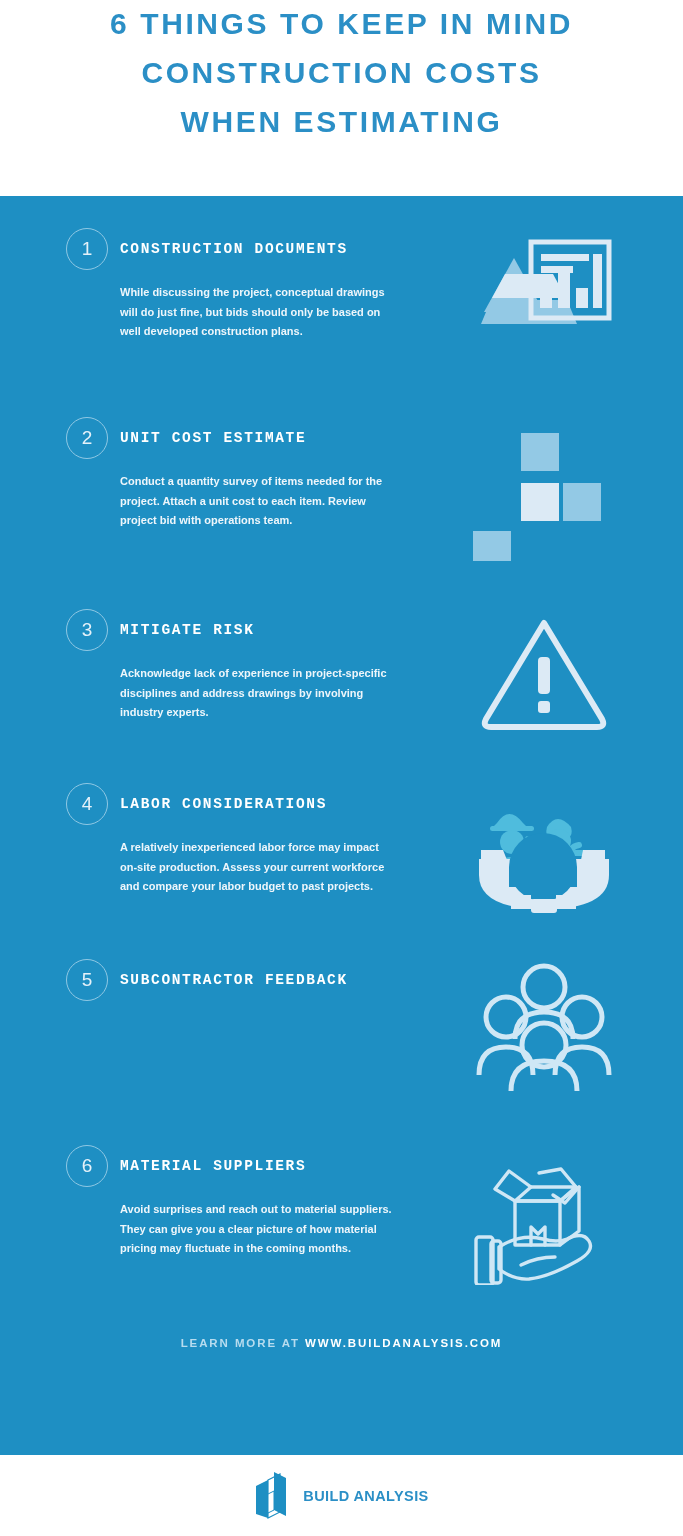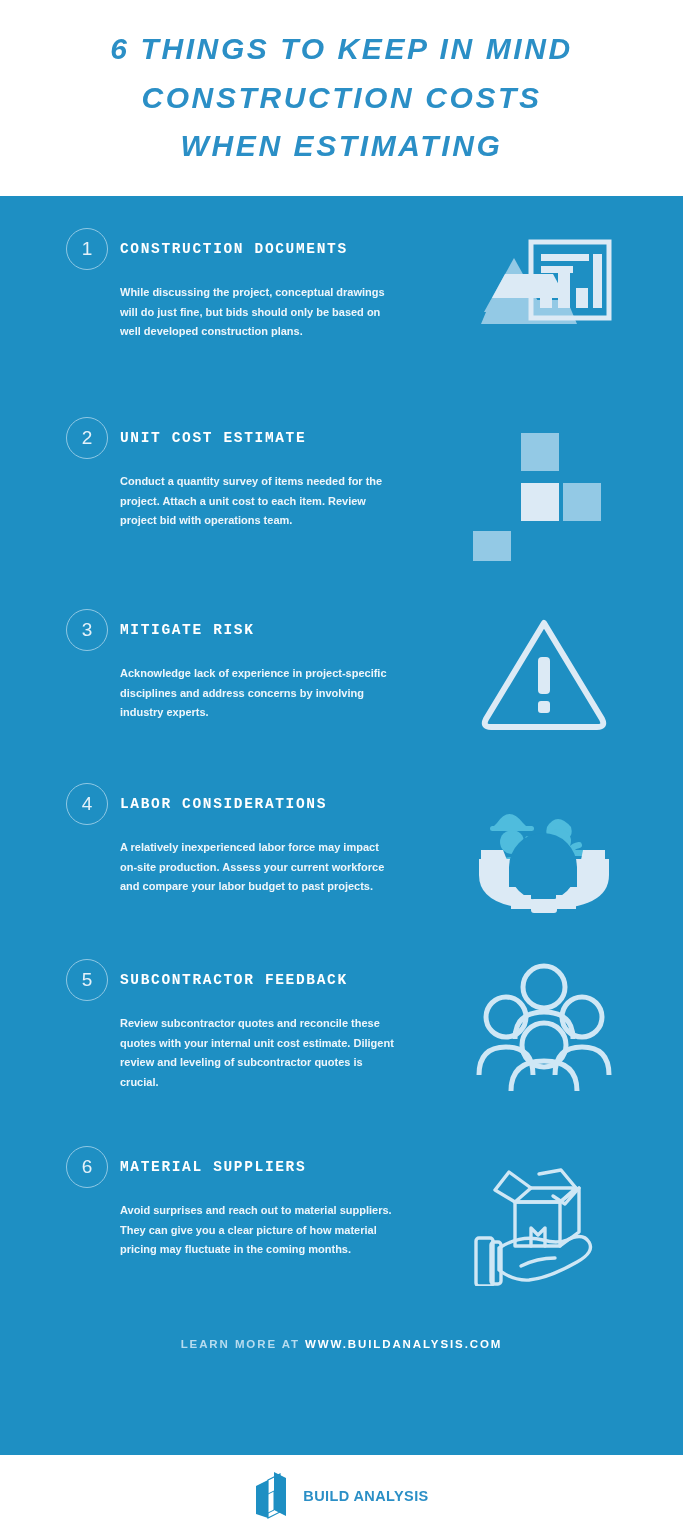--- a/index.html
+++ b/index.html
@@ -19,23 +19,21 @@
     overflow: hidden;
   }
 
   
   .header {
     height: 196px;
     background: #ffffff;
     display: flex;
     flex-direction: column;
     align-items: center;
-    justify-content: center;
     padding: 0 40px;
-    font-style: italic;
   }
   .header-title {
     color: #2b8fc6;
     font-size: 30px;
     font-weight: bold;
     line-height: 1.63;
     letter-spacing: 2.6px;
     text-align: center;
     text-transform: uppercase;
   }
@@ -207,21 +205,21 @@
         </svg>
       </div>
     </div>
 
     <div class="section s3">
       <div class="sec-left">
         <div class="sec-head">
           <div class="num-circle">3</div>
           <div class="sec-title">MITIGATE RISK</div>
         </div>
-        <div class="sec-body">Acknowledge lack of experience in project-specific disciplines and address concerns by involving industry experts.</div>
+        <div class="sec-body">Acknowledge lack of experience in project-specific disciplines and address drawings by involving industry experts.</div>
       </div>
       <div class="sec-icon">
         <svg width="138" height="124" viewBox="0 0 138 124">
           <path d="M69 14 L127 110 Q131 118 122 118 L16 118 Q7 118 11 110 Z" fill="none" stroke="#dceaf5" stroke-width="6" stroke-linejoin="round"></path>
           <rect x="63" y="48" width="12" height="37" rx="4" fill="#dceaf5"></rect>
           <rect x="63" y="92" width="12" height="12" rx="3" fill="#dceaf5"></rect>
         </svg>
       </div>
     </div>
 
@@ -281,21 +279,20 @@
         </svg>
       </div>
     </div>
 
     <div class="section s5">
       <div class="sec-left">
         <div class="sec-head">
           <div class="num-circle">5</div>
           <div class="sec-title">SUBCONTRACTOR FEEDBACK</div>
         </div>
-        <div class="sec-body">Review subcontractor quotes and reconcile these quotes with your internal unit cost estimate. Diligent review and leveling of subcontractor quotes is crucial.</div>
       </div>
       <div class="sec-icon">
         <svg width="142" height="132" viewBox="0 0 142 132">
           <g fill="none" stroke="#cfe7f5" stroke-width="5">
 
             <circle cx="71" cy="28" r="21"></circle>
             <path d="M42 80 q0 -27 29 -27 q29 0 29 27"></path>
 
             <circle cx="33" cy="58" r="20"></circle>
             <path d="M6 116 q0 -28 27 -28 q27 0 27 28"></path>

